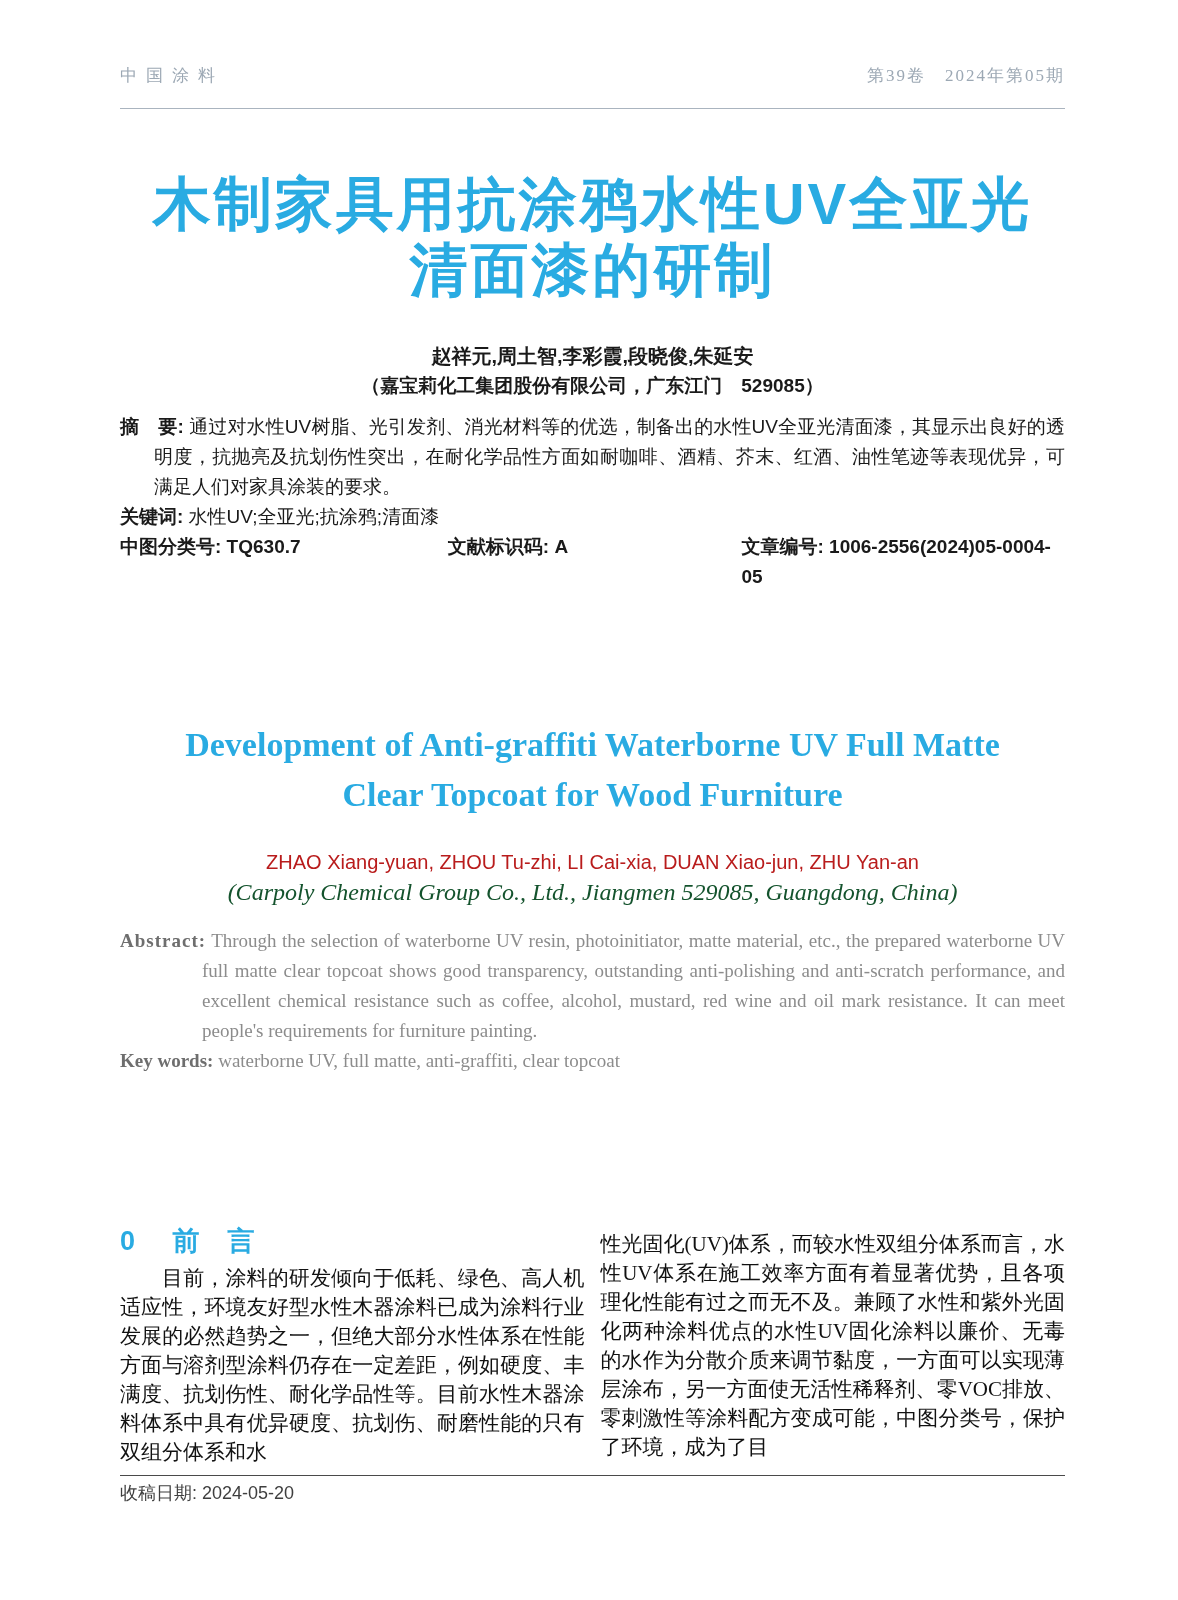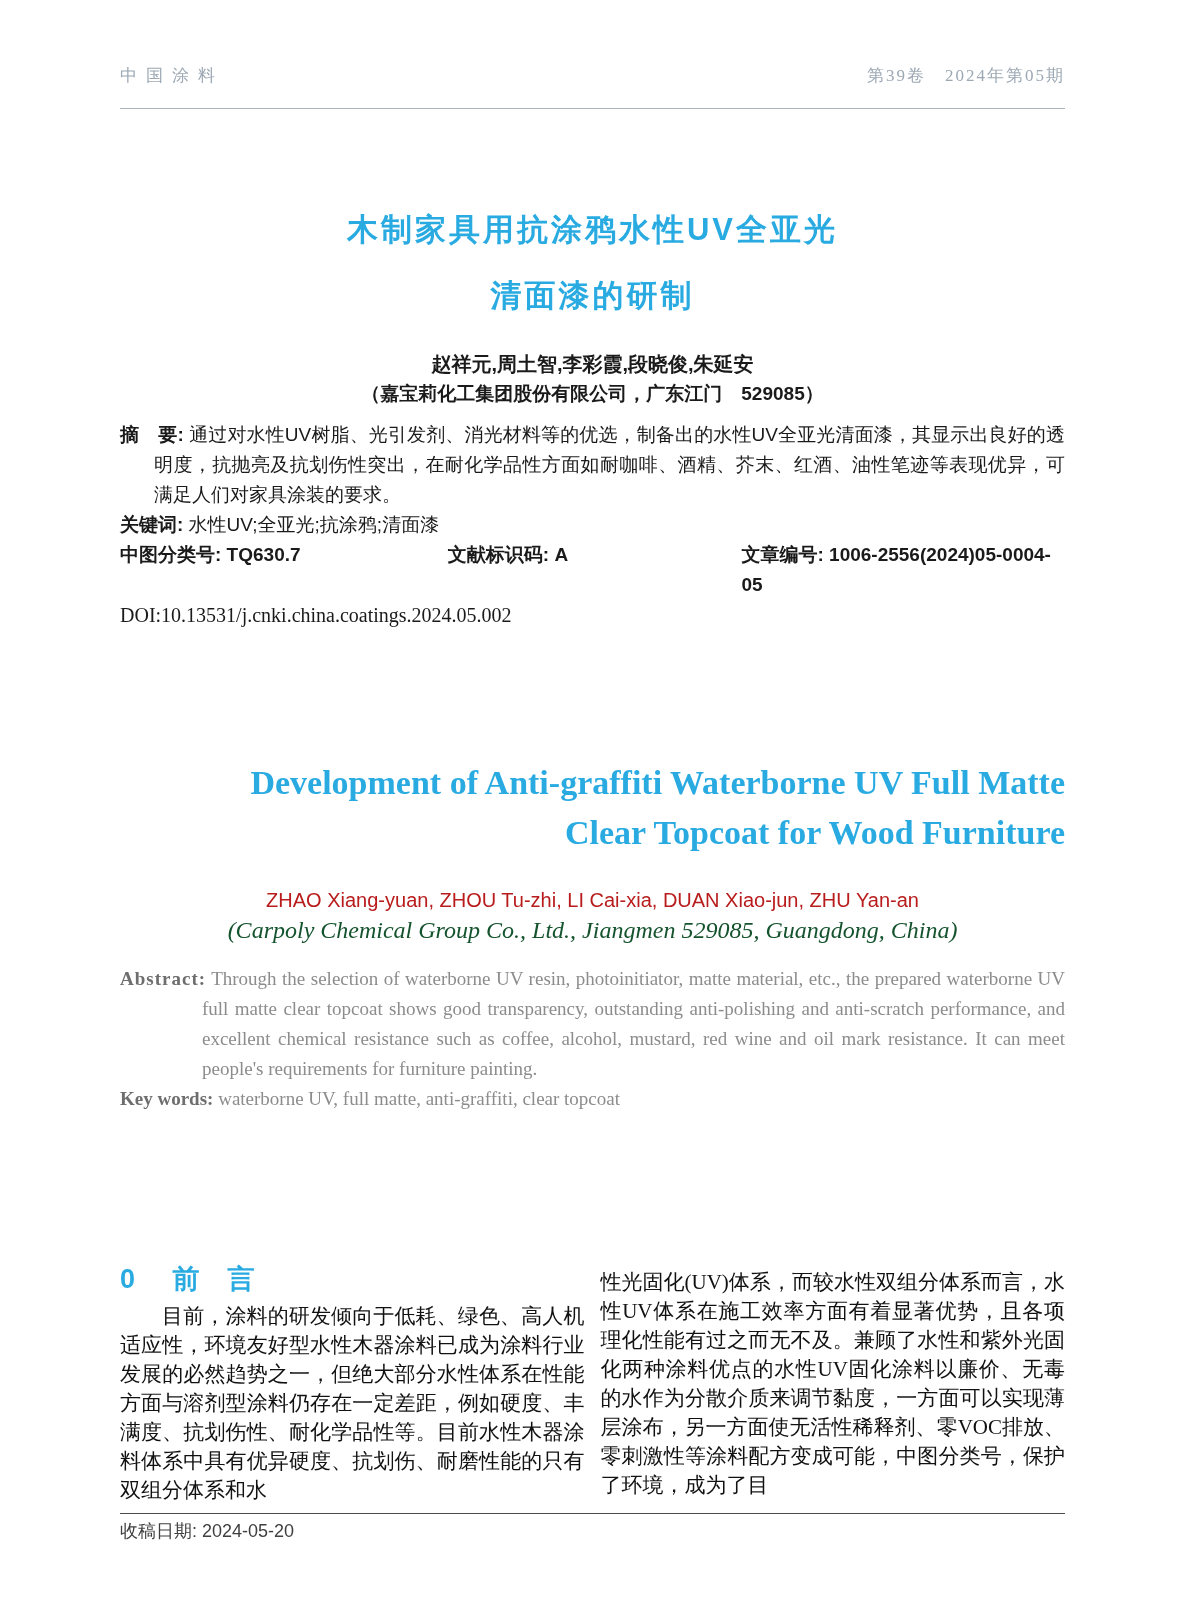--- a/index.html
+++ b/index.html
@@ -18,24 +18,24 @@
     padding-top:64px;padding-bottom:21px;
     border-bottom:1px solid #aab4bf;
     color:#9ca8b4;font-size:17px;
     font-family:"Liberation Serif", serif;
   }
   .running-head .jname{letter-spacing:9px;}
   .running-head .issue{letter-spacing:2px;}
 
   
   .title-cn{
-    margin-top:88px;text-align:center;
+    margin-top:62px;text-align:center;
     color:#29abe2;font-weight:700;
     font-family:"Liberation Sans", sans-serif;
-    font-size:31px;line-height:66px;letter-spacing:3px;
+    font-size:58px;line-height:66px;letter-spacing:3px;
   }
 
   .authors-cn{
     margin-top:16px;text-align:center;
     font-family:"Liberation Sans", sans-serif;
     font-size:20px;line-height:28px;font-weight:600;color:#1a1a1a;
   }
   .affil-cn{
     margin-top:2px;text-align:center;
     font-family:"Liberation Sans", sans-serif;
@@ -63,21 +63,21 @@
   }
   .meta-row .m1{width:335px;}
   .meta-row .m2{width:300px;}
   .doi-line{
     font-family:"Liberation Serif", serif;
     font-size:20px;line-height:30px;color:#1a1a1a;
   }
 
   
   .title-en{
-    margin-top:128px;text-align:right;
+    margin-top:128px;text-align:center;
     color:#29abe2;font-weight:700;
     font-family:"Liberation Serif", serif;
     font-size:34px;line-height:50px;
   }
   .authors-en{
     margin-top:20px;text-align:center;
     font-family:"Liberation Sans", sans-serif;
     font-size:20px;line-height:28px;color:#b91c1c;
   }
   .affil-en{
@@ -165,21 +165,20 @@
     <span class="m2">
       <span>文献标识码:</span>
       <span>A</span>
     </span>
     <span class="m3">
       <span>文章编号:</span>
       <span>1006-2556(2024)05-0004-05</span>
     </span>
   </div>
 
-  <div class="doi-line">DOI:10.13531/j.cnki.china.coatings.2024.05.002</div>
 
   <h2 class="title-en">
     <div>Development of Anti-graffiti Waterborne UV Full Matte</div>
     <div>Clear Topcoat for Wood Furniture</div>
   </h2>
 
   <div class="authors-en">ZHAO Xiang-yuan, ZHOU Tu-zhi, LI Cai-xia, DUAN Xiao-jun, ZHU Yan-an</div>
   <div class="affil-en">(Carpoly Chemical Group Co., Ltd., Jiangmen 529085, Guangdong, China)</div>
 
   <div class="abs-en">

